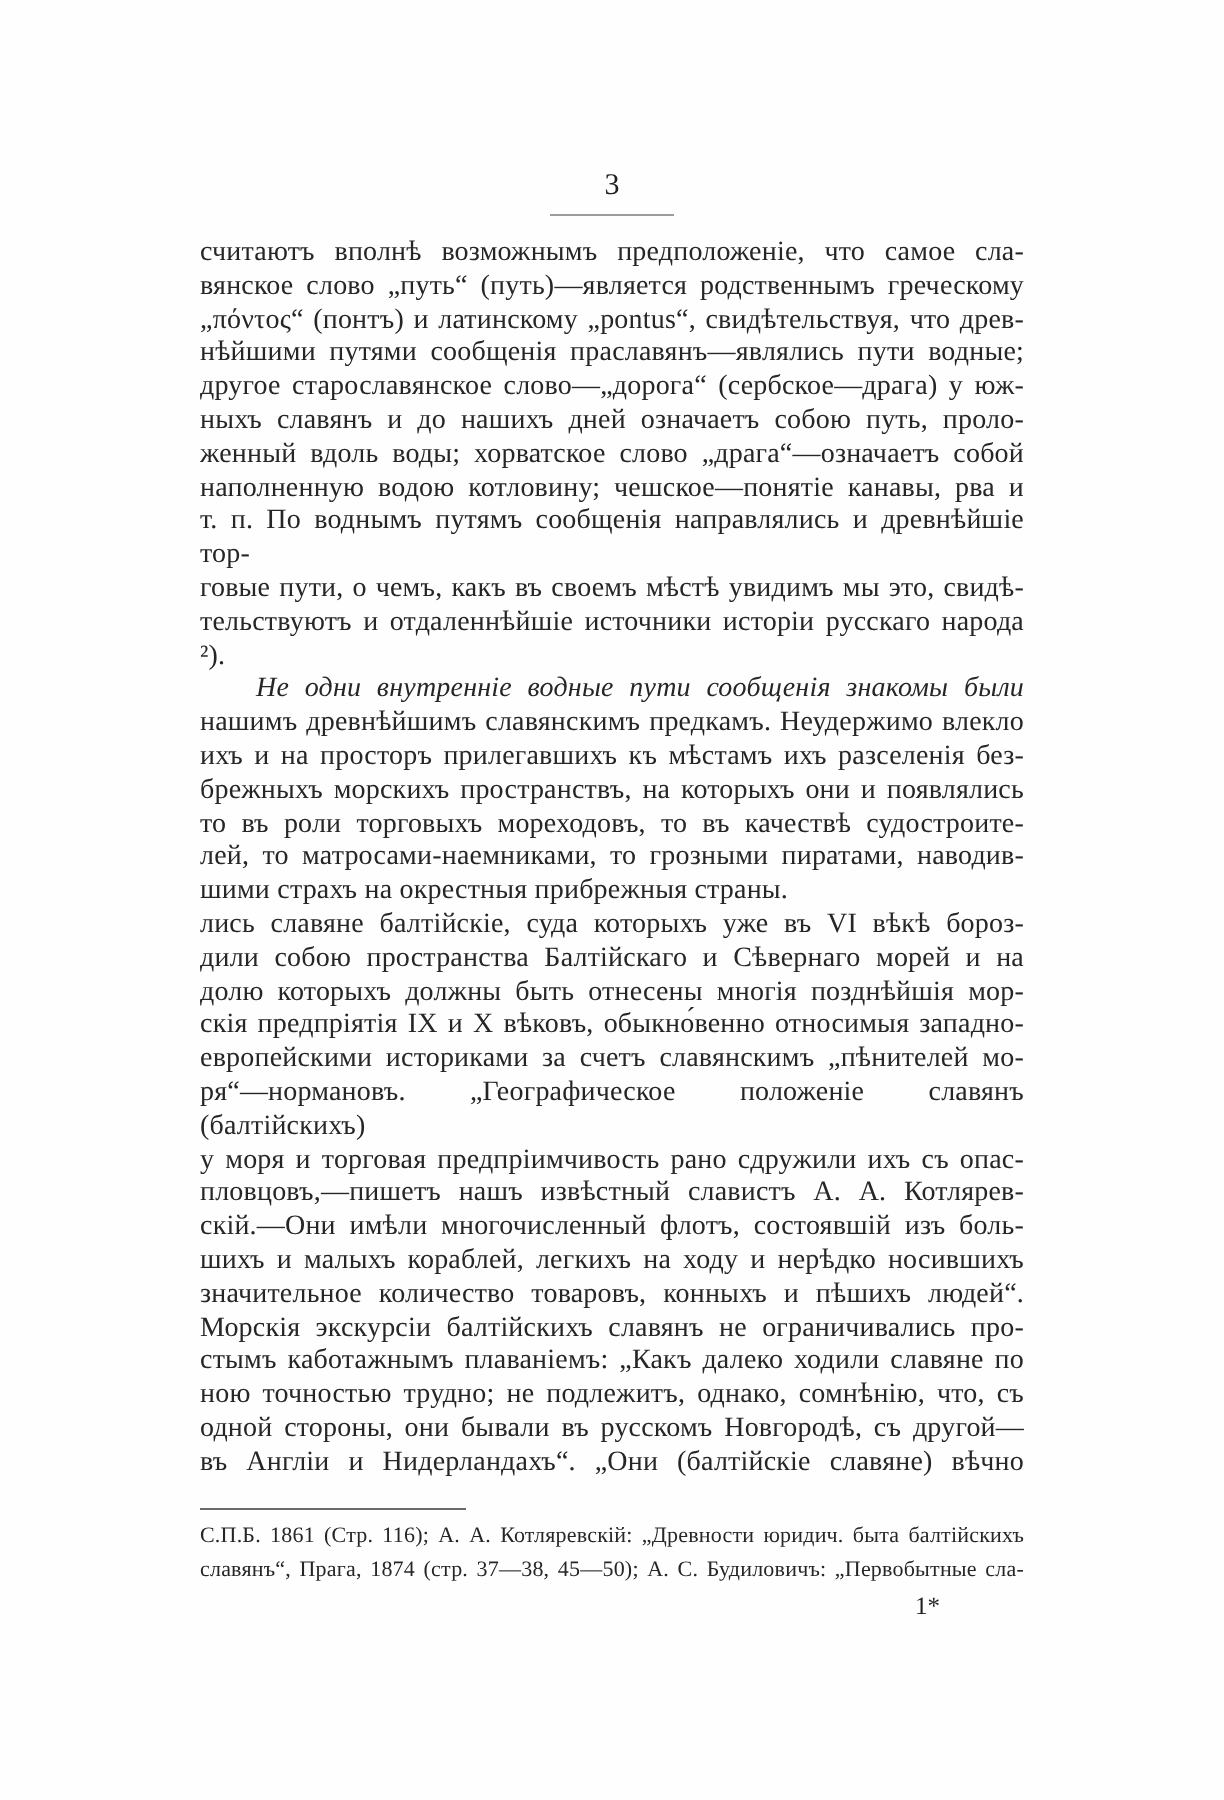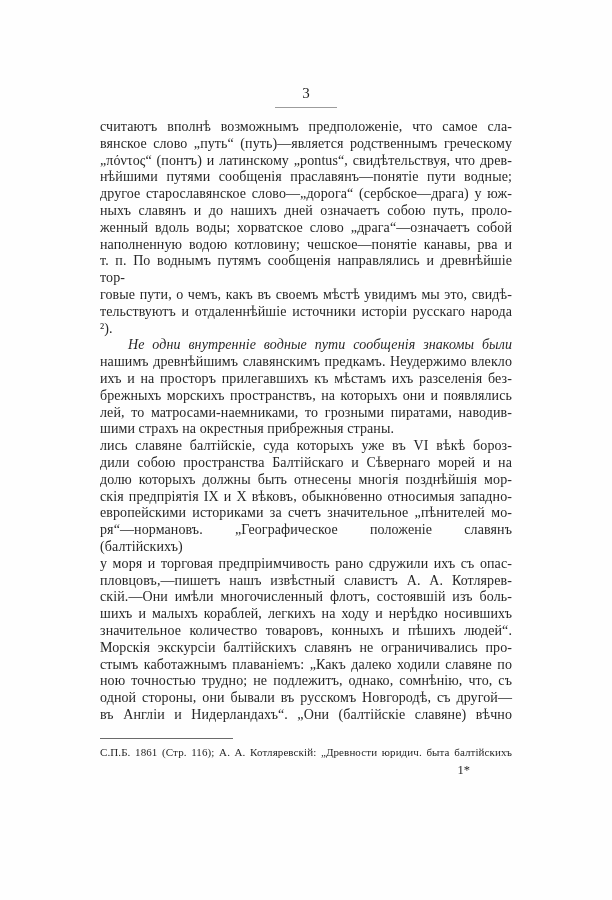--- a/index.html
+++ b/index.html
@@ -77,52 +77,54 @@
 <div class="page">
   <header class="page-header">
     <div class="page-number">3</div>
     <div class="page-number-rule"></div>
   </header>
 
   <main class="text-block">
       <div class="line just">считаютъ вполнѣ возможнымъ предположеніе, что самое сла-</div>
       <div class="line just">вянское слово „путь“ (путь)—является родственнымъ греческому</div>
       <div class="line just">„πόντος“ (понтъ) и латинскому „pontus“, свидѣтельствуя, что древ-</div>
-      <div class="line just">нѣйшими путями сообщенія праславянъ—понятіе пути водные;</div>
+      <div class="line just">нѣйшими путями сообщенія праславянъ—являлись пути водные;</div>
       <div class="line just">другое старославянское слово—„дорога“ (сербское—драга) у юж-</div>
       <div class="line just">ныхъ славянъ и до нашихъ дней означаетъ собою путь, проло-</div>
       <div class="line just">женный вдоль воды; хорватское слово „драга“—означаетъ собой</div>
       <div class="line just">наполненную водою котловину; чешское—понятіе канавы, рва и</div>
       <div class="line just">т. п. По воднымъ путямъ сообщенія направлялись и древнѣйшіе тор-</div>
       <div class="line just">говые пути, о чемъ, какъ въ своемъ мѣстѣ увидимъ мы это, свидѣ-</div>
       <div class="line just">тельствуютъ и отдаленнѣйшіе источники исторіи русскаго народа ²).</div>
       <div class="line indent just">Не одни внутренніе водные пути сообщенія знакомы были</div>
       <div class="line just">нашимъ древнѣйшимъ славянскимъ предкамъ. Неудержимо влекло</div>
       <div class="line just">ихъ и на просторъ прилегавшихъ къ мѣстамъ ихъ разселенія без-</div>
       <div class="line just">брежныхъ морскихъ пространствъ, на которыхъ они и появлялись</div>
+      <div class="line just">то въ роли торговыхъ мореходовъ, то въ качествѣ судостроите-</div>
       <div class="line just">лей, то матросами-наемниками, то грозными пиратами, наводив-</div>
       <div class="line">шими страхъ на окрестныя прибрежныя страны.</div>
       <div class="line just">лись славяне балтійскіе, суда которыхъ уже въ VI вѣкѣ бороз-</div>
       <div class="line just">дили собою пространства Балтійскаго и Сѣвернаго морей и на</div>
       <div class="line just">долю которыхъ должны быть отнесены многія позднѣйшія мор-</div>
       <div class="line just">скія предпріятія IX и X вѣковъ, обыкно́венно относимыя западно-</div>
-      <div class="line just">европейскими историками за счетъ значительное „пѣнителей мо-</div>
+      <div class="line just">европейскими историками за счетъ славянскимъ „пѣнителей мо-</div>
       <div class="line just">ря“—нормановъ. „Географическое положеніе славянъ (балтійскихъ)</div>
       <div class="line just">у моря и торговая предпріимчивость рано сдружили ихъ съ опас-</div>
       <div class="line just">пловцовъ,—пишетъ нашъ извѣстный славистъ А. А. Котлярев-</div>
       <div class="line just">скій.—Они имѣли многочисленный флотъ, состоявшій изъ боль-</div>
       <div class="line just">шихъ и малыхъ кораблей, легкихъ на ходу и нерѣдко носившихъ</div>
       <div class="line just">значительное количество товаровъ, конныхъ и пѣшихъ людей“.</div>
       <div class="line just">Морскія экскурсіи балтійскихъ славянъ не ограничивались про-</div>
       <div class="line just">стымъ каботажнымъ плаваніемъ: „Какъ далеко ходили славяне по</div>
       <div class="line just">ною точностью трудно; не подлежитъ, однако, сомнѣнію, что, съ</div>
       <div class="line just">одной стороны, они бывали въ русскомъ Новгородѣ, съ другой—</div>
       <div class="line just">въ Англіи и Нидерландахъ“. „Они (балтійскіе славяне) вѣчно</div>
     </main>
 
   <div class="footnote-rule"></div>
 
   <section class="footnote">
       <div class="line just">С.П.Б. 1861 (Стр. 116); А. А. Котляревскій: „Древности юридич. быта балтійскихъ</div>
+      <div class="line just">славянъ“, Прага, 1874 (стр. 37—38, 45—50); А. С. Будиловичъ: „Первобытные сла-</div>
     </section>
 
   <div class="signature-mark">1*</div>
 </div>
 
 </body></html>

